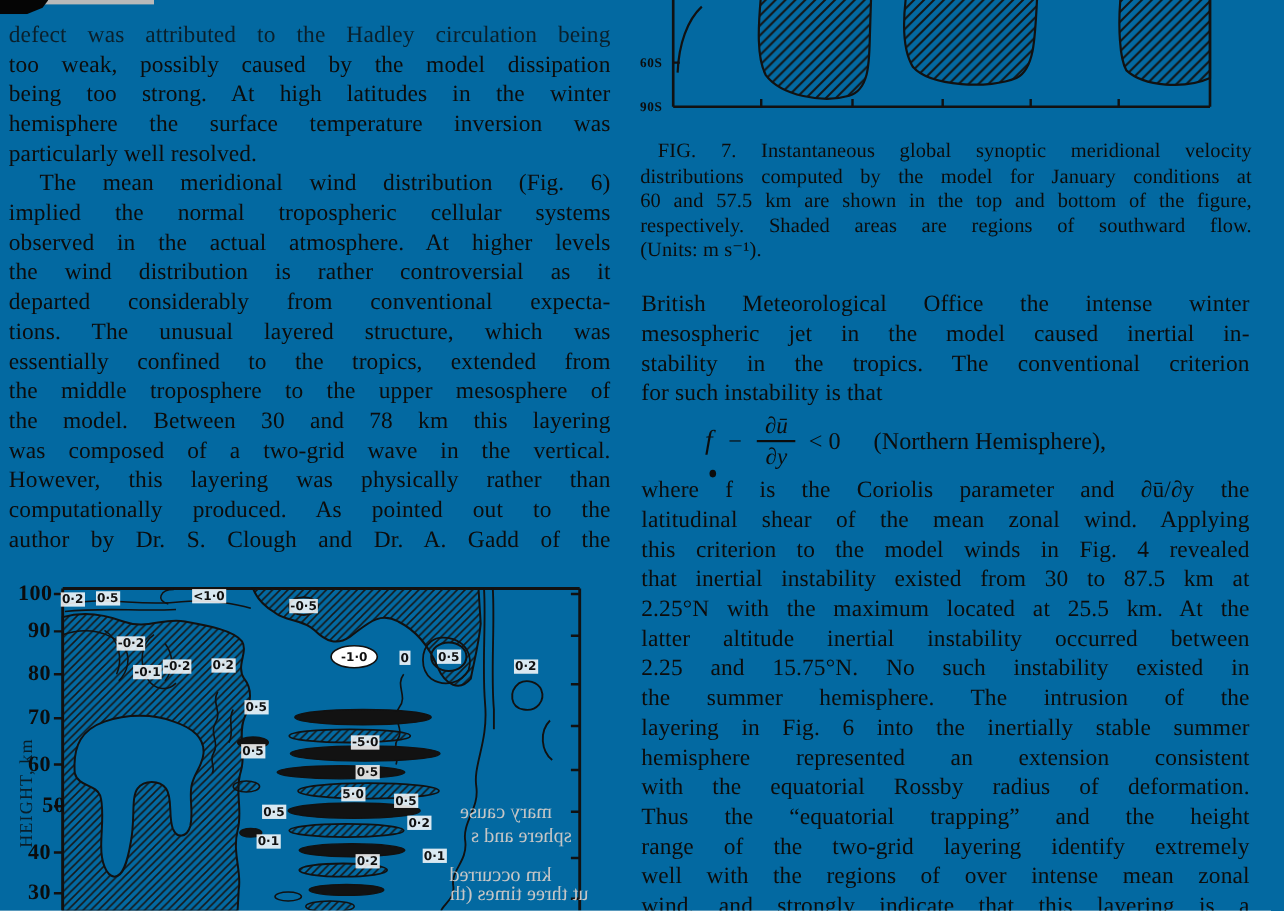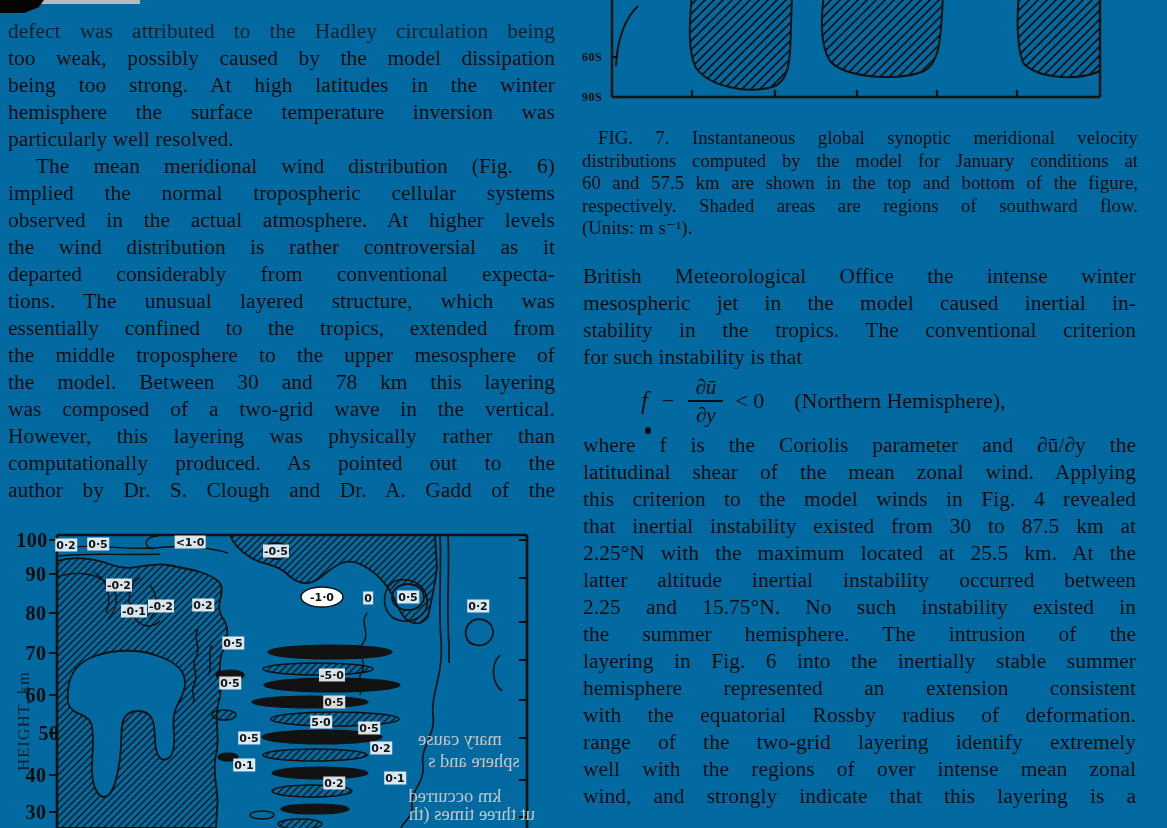--- a/index.html
+++ b/index.html
@@ -257,20 +257,21 @@
       <div class="line">latitudinal shear of the mean zonal wind. Applying</div>
       <div class="line">this criterion to the model winds in Fig. 4 revealed</div>
       <div class="line">that inertial instability existed from 30 to 87.5 km at</div>
       <div class="line">2.25°N with the maximum located at 25.5 km. At the</div>
       <div class="line">latter altitude inertial instability occurred between</div>
       <div class="line">2.25 and 15.75°N. No such instability existed in</div>
       <div class="line">the summer hemisphere. The intrusion of the</div>
       <div class="line">layering in Fig. 6 into the inertially stable summer</div>
       <div class="line">hemisphere represented an extension consistent</div>
       <div class="line">with the equatorial Rossby radius of deformation.</div>
+      <div class="line">Thus the “equatorial trapping” and the height</div>
       <div class="line">range of the two-grid layering identify extremely</div>
       <div class="line">well with the regions of over intense mean zonal</div>
       <div class="line">wind, and strongly indicate that this layering is a</div>
     </div>
 
   <div class="bleed">
       <span class="pos" style="left: 460px; top: 739px;">mary cause</span>
       <span class="pos" style="left: 474px; top: 761px;">sphere and s</span>
       <span class="pos" style="left: 455px; top: 796px;">km occurred</span>
       <span class="pos" style="left: 472px; top: 814px;">ut three times (th</span>

